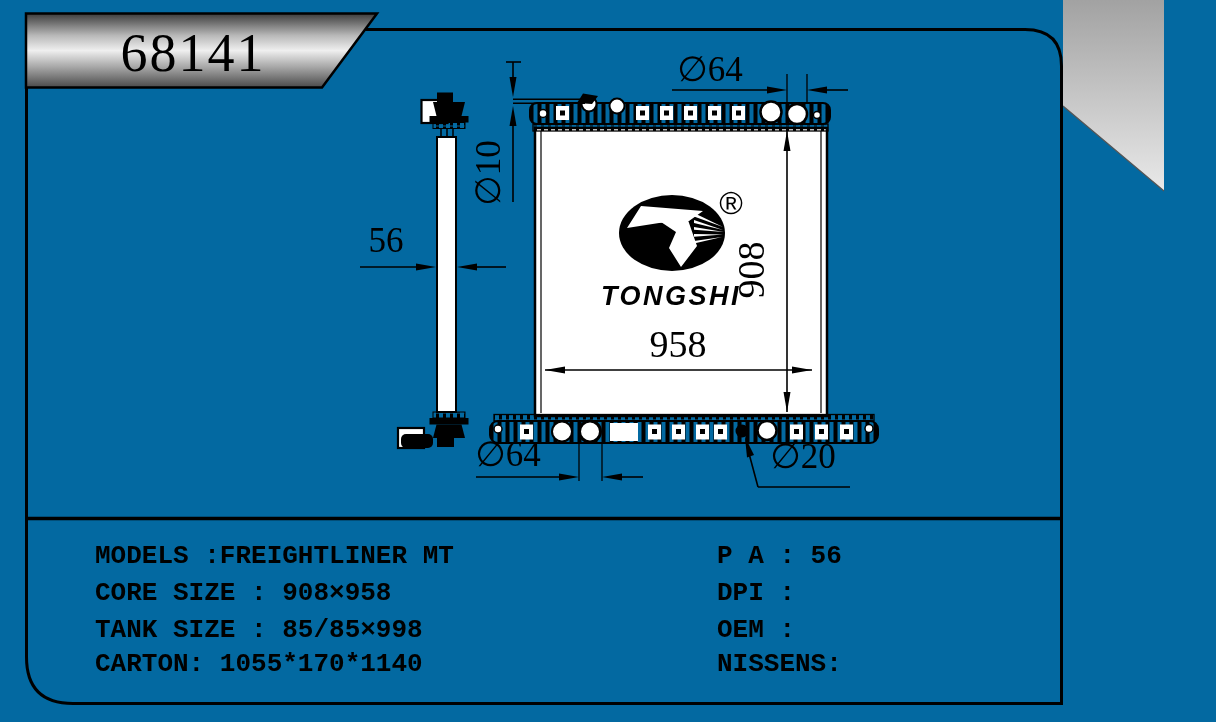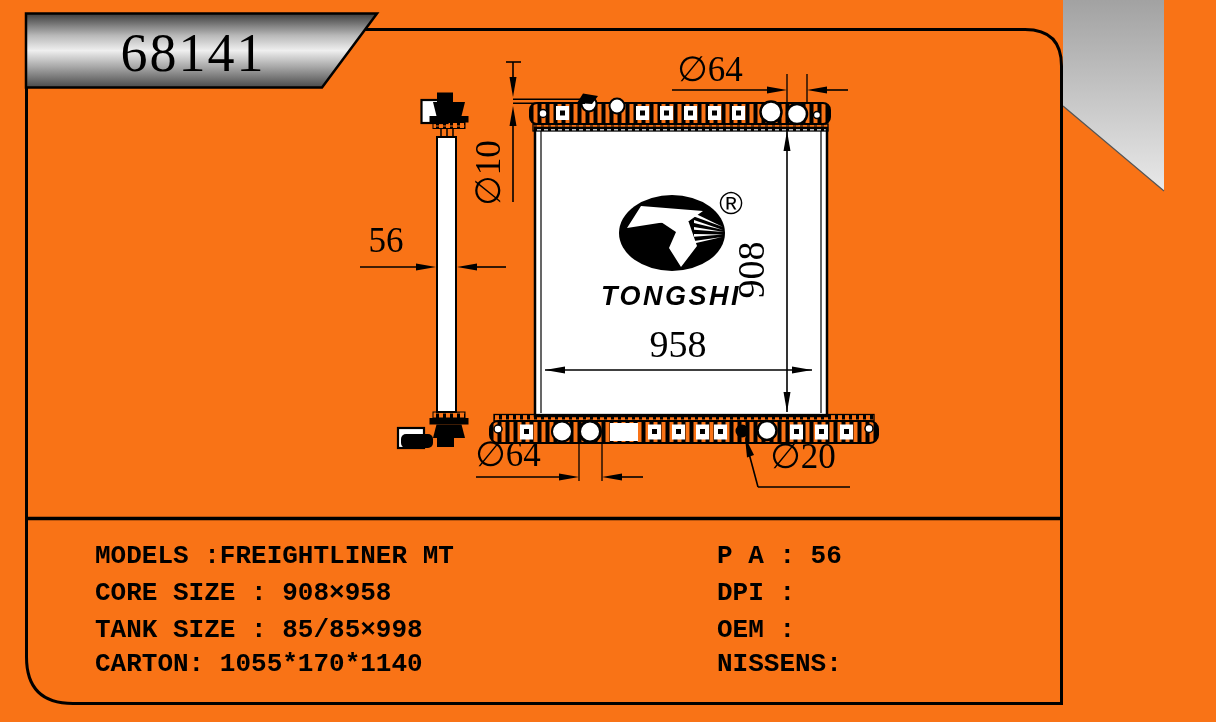--- a/index.html
+++ b/index.html
@@ -1,16 +1,16 @@
 <!DOCTYPE html>
 <html><head>
 <meta charset="utf-8">
 <style>
   html,body{margin:0;padding:0;background:#fff;}
-  .page{width:1216px;height:722px;position:relative;background:#f97316;overflow:hidden;
+  .page{width:1216px;height:722px;position:relative;background:#0369a1;overflow:hidden;
         font-family:"Liberation Sans",sans-serif;}
   .page svg{position:absolute;left:0;top:0;}
   .ln{stroke:#000;fill:none;}
   .dim-label{font-family:"Liberation Serif","DejaVu Serif",serif;font-size:35px;fill:#000;}
   .dim-label-lg{font-family:"Liberation Serif","DejaVu Serif",serif;font-size:38px;fill:#000;}
   .pn{font-family:"Liberation Serif","DejaVu Serif",serif;font-size:54px;letter-spacing:2px;fill:#000;}
   .spec-text{font-family:"Liberation Mono","DejaVu Sans Mono",monospace;font-size:26px;font-weight:700;fill:#000;}
   .brand{font-family:"Liberation Sans",sans-serif;font-weight:bold;font-style:italic;
          font-size:27px;letter-spacing:2.5px;fill:#000;}
   .reg{font-family:"Liberation Sans",sans-serif;font-size:32px;fill:#000;}

